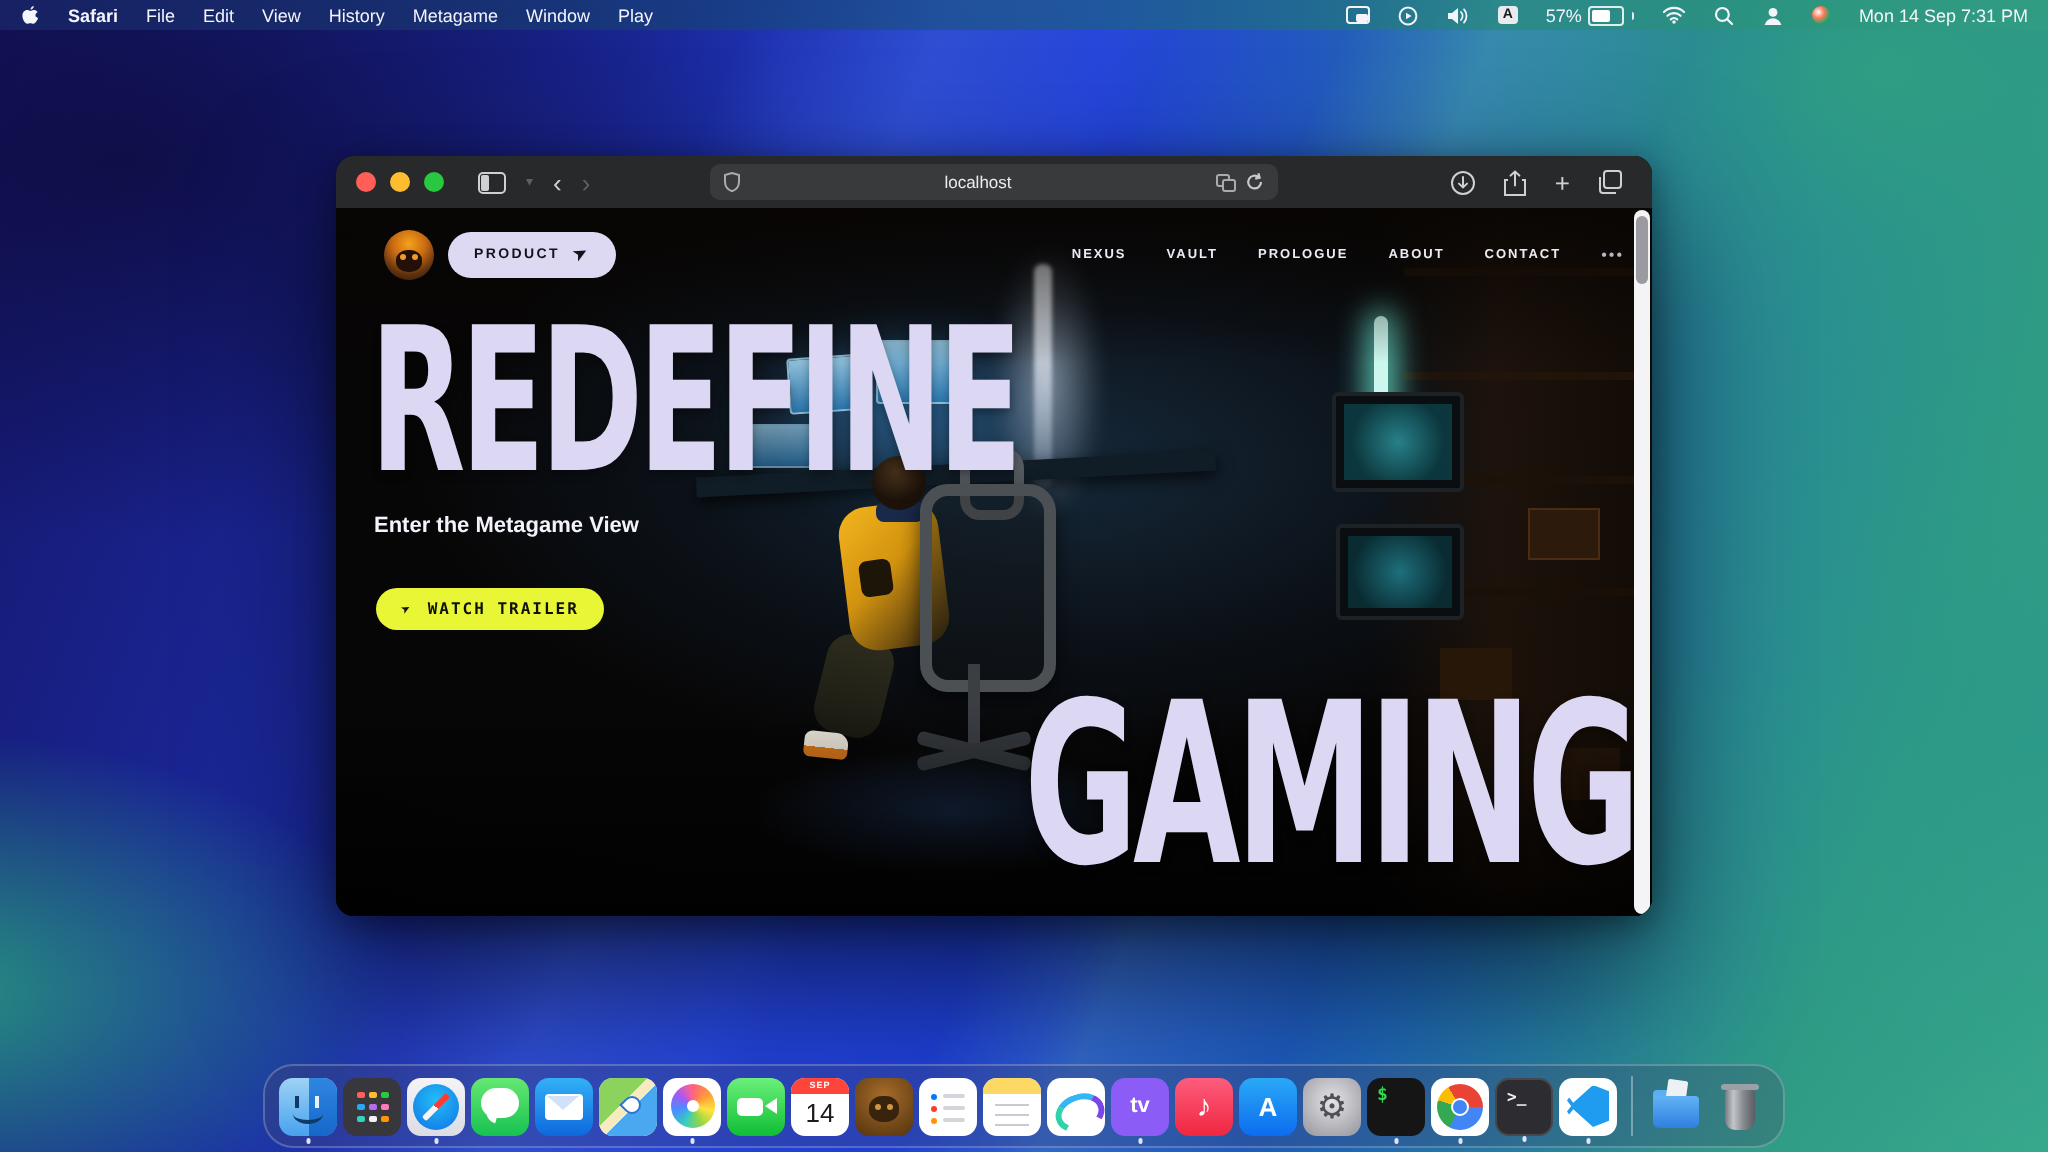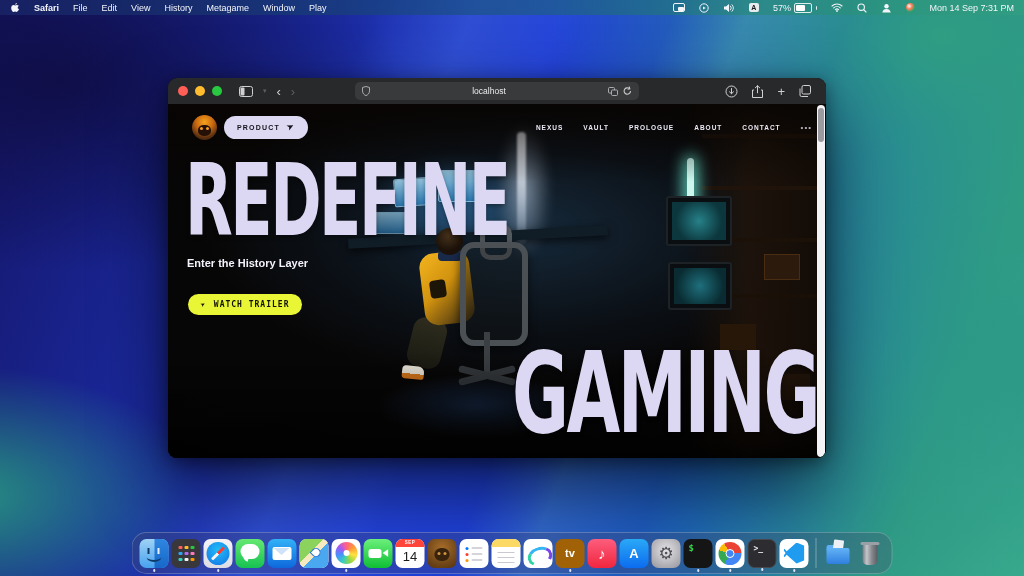--- a/index.html
+++ b/index.html
@@ -188,21 +188,21 @@
     box-shadow:0 6px 0 #ff3b30,0 12px 0 #ff9500;}
   .i-reminders::after{content:"";position:absolute;left:12px;top:8.5px;width:11px;height:2px;border-radius:1px;background:#d4d4da;
     box-shadow:0 6px 0 #d4d4da,0 12px 0 #d4d4da;}
   .i-notes{background:#fff;}
   .i-notes::before{content:"";position:absolute;top:0;left:0;right:0;height:8px;background:#fbd964;border-radius:7px 7px 0 0;}
   .i-notes::after{content:"";position:absolute;left:6px;top:13px;width:17px;height:1.8px;background:#c9c9cf;
     box-shadow:0 5px 0 #c9c9cf,0 10px 0 #c9c9cf;}
   .i-freeform{background:#fff;}
   .i-freeform::before{content:"";position:absolute;left:4px;top:8px;width:19px;height:13px;border:3px solid #35b5f2;
     border-color:#35b5f2 #7a46e8 transparent #2fd3a8;border-radius:50%;transform:rotate(-18deg);}
-  .i-tv{background:#a16207;display:flex;align-items:center;justify-content:center;color:#fff;
+  .i-tv{background:#8b5cf6;display:flex;align-items:center;justify-content:center;color:#fff;
     font-size:11px;font-weight:700;letter-spacing:0;}
   .i-music{background:linear-gradient(#fd5d7d,#f0263f);display:flex;align-items:center;justify-content:center;
     color:#fff;font-size:15px;}
   .i-appstore{background:linear-gradient(#2aa9f6,#0c6cf0);display:flex;align-items:center;justify-content:center;
     color:#fff;font-size:13px;font-weight:700;}
   .i-settings{background:radial-gradient(circle at 50% 40%,#e4e4e8,#94949b);display:flex;align-items:center;justify-content:center;
     color:#4f4f55;font-size:17px;}
   .i-term1{background:#151515;color:#32d74b;font-family:"DejaVu Sans Mono",monospace;font-size:9px;font-weight:700;
     padding:4px 0 0 5px;box-sizing:border-box;}
   .i-chrome{background:#fff;}
@@ -407,21 +407,21 @@
           <span class="nav-link">VAULT</span>
           <span class="nav-link">PROLOGUE</span>
           <span class="nav-link">ABOUT</span>
           <span class="nav-link">CONTACT</span>
           <span class="nav-dots">•••</span>
         </nav>
       </div>
 
       <div class="hero-title t-redefine">REDEFINE</div>
       <div class="tagline">
-        <div>Enter the History Layer</div>
+        <div>Enter the Metagame View</div>
       </div>
       <button class="cta-btn">
         <span class="cursor-glyph">➤</span>
         <span>WATCH TRAILER</span>
       </button>
       <div class="hero-title t-gaming">GAMING</div>
 
       <div class="pg-scrollbar">
         <div class="pg-thumb"></div>
       </div>

